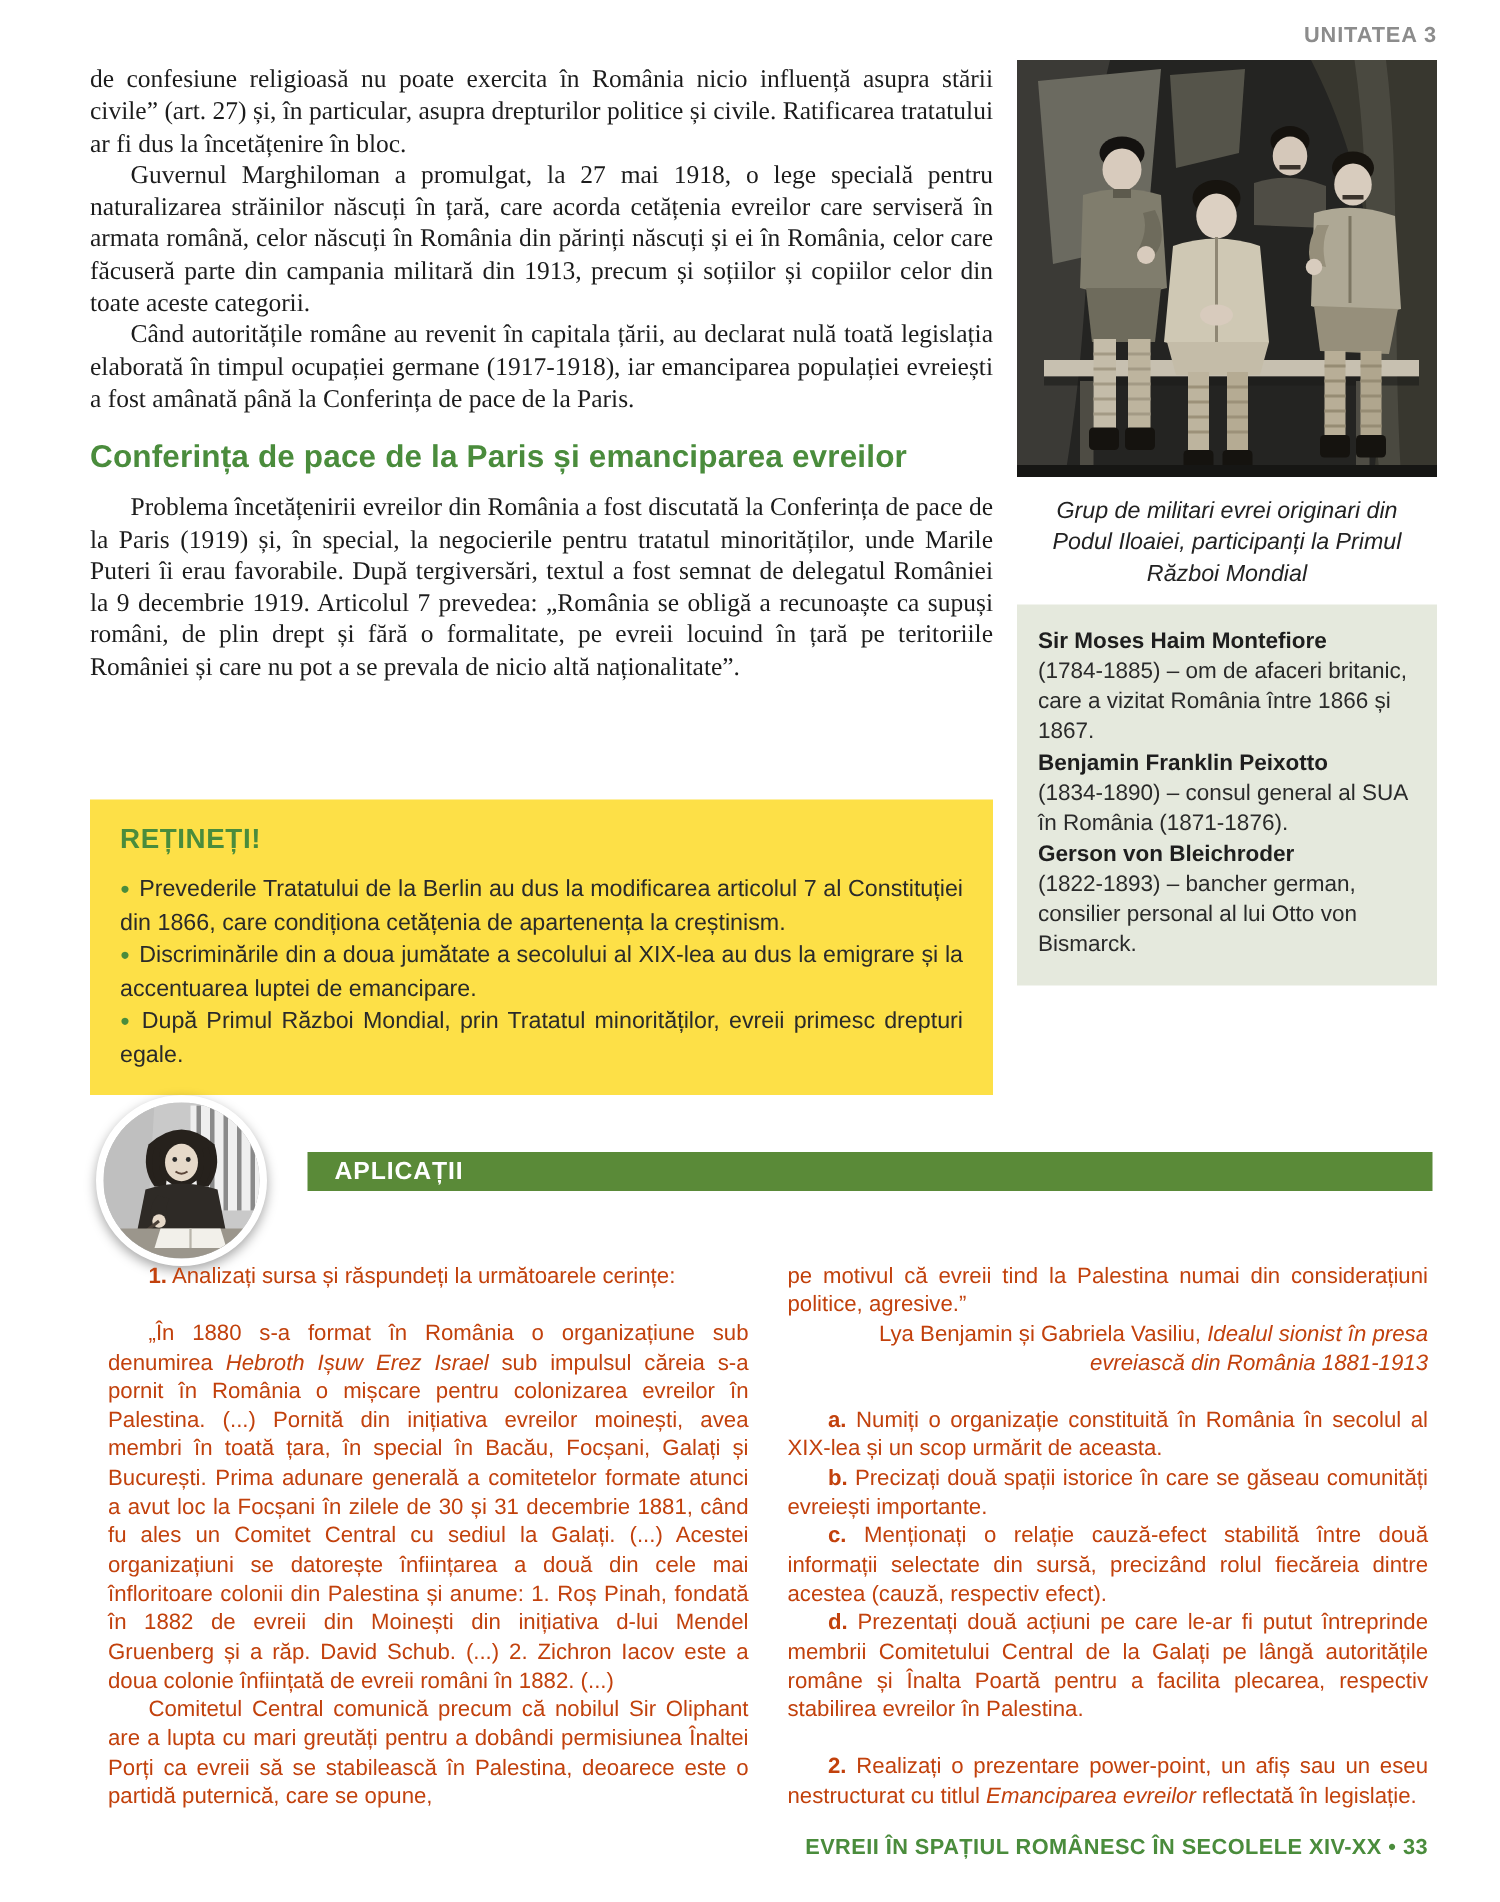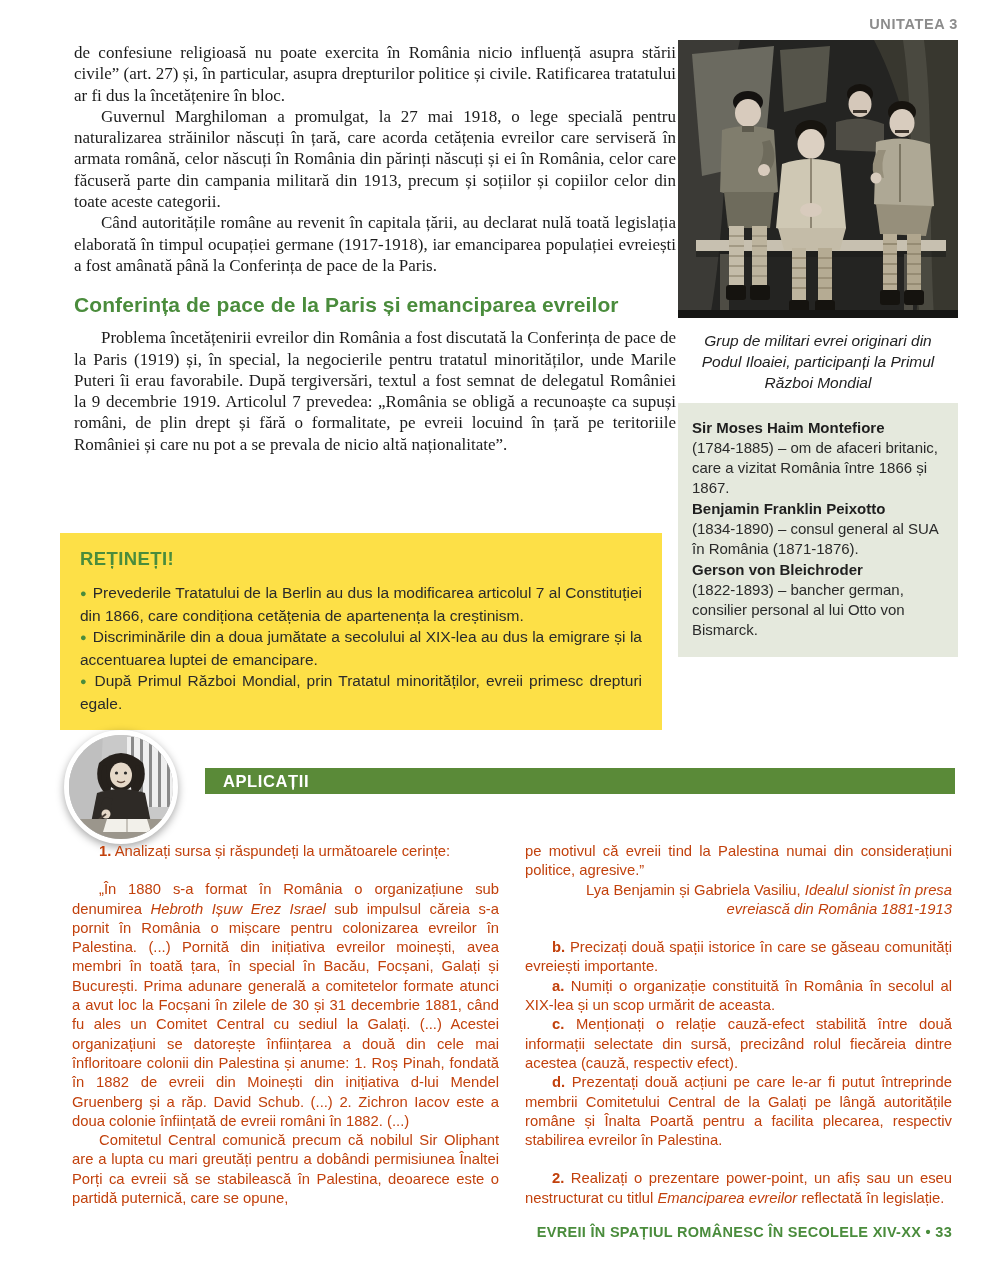--- a/index.html
+++ b/index.html
@@ -6,21 +6,21 @@
   .page{
     position:relative;width:1000px;height:1268px;background:#ffffff;
     font-family:"Liberation Sans",sans-serif;color:#222;overflow:hidden;border-radius:21px;
   }
   
   .unit-label{
     position:absolute;top:16px;right:42px;
     color:#8c8c8c;font-weight:bold;font-size:14.5px;letter-spacing:.6px;
   }
   
-  .main-col{position:absolute;left:60px;top:42px;width:602px;margin-left:14px;}
+  .main-col{position:absolute;left:60px;top:42px;width:602px;}
   .main-col .body{
     font-family:"Liberation Serif",serif;font-size:17px;line-height:21.3px;
     text-align:justify;margin:0;color:#1c1c1c;
   }
   .indent{text-indent:27px;}
   .section-heading{
     color:#4a8c3c;font-size:21px;font-weight:bold;margin:17px 0 10px 0;
     font-family:"Liberation Sans",sans-serif;letter-spacing:.1px;
   }
   
@@ -207,22 +207,22 @@
     <div class="col">
       <p class="indent"><b>1.</b> <span>Analizați sursa și răspundeți la următoarele cerințe:</span></p>
       <div class="v-gap"></div>
       <p class="indent"><span>„În 1880 s-a format în România o organizațiune sub denumirea </span><i>Hebroth Ișuw Erez Israel</i><span> sub impulsul căreia s-a pornit în România o mișcare pentru colonizarea evreilor în Palestina. (...) Pornită din inițiativa evreilor moinești, avea membri în toată țara, în special în Bacău, Focșani, Galați și București. Prima adunare generală a comitetelor formate atunci a avut loc la Focșani în zilele de 30 și 31 decembrie 1881, când fu ales un Comitet Central cu sediul la Galați. (...) Acestei organizațiuni se datorește înființarea a două din cele mai înfloritoare colonii din Palestina și anume: 1. Roș Pinah, fondată în 1882 de evreii din Moinești din inițiativa d-lui Mendel Gruenberg și a răp. David Schub. (...) 2. Zichron Iacov este a doua colonie înființată de evreii români în 1882. (...)</span></p>
       <p class="indent">Comitetul Central comunică precum că nobilul Sir Oliphant are a lupta cu mari greutăți pentru a dobândi permisiunea Înaltei Porți ca evreii să se stabilească în Palestina, deoarece este o partidă puternică, care se opune,</p>
     </div>
     <div class="col">
       <p>pe motivul că evreii tind la Palestina numai din considerațiuni politice, agresive.”</p>
       <p class="attribution"><span>Lya Benjamin și Gabriela Vasiliu, </span><i>Idealul sionist în presa evreiască din România 1881-1913</i></p>
       <div class="v-gap"></div>
+      <p class="indent"><b>a.</b> <span>Numiți o organizație constituită în România în secolul al XIX-lea și un scop urmărit de aceasta.</span></p>
       <p class="indent"><b>b.</b> <span>Precizați două spații istorice în care se găseau comunități evreiești importante.</span></p>
-      <p class="indent"><b>a.</b> <span>Numiți o organizație constituită în România în secolul al XIX-lea și un scop urmărit de aceasta.</span></p>
       <p class="indent"><b>c.</b> <span>Menționați o relație cauză-efect stabilită între două informații selectate din sursă, precizând rolul fiecăreia dintre acestea (cauză, respectiv efect).</span></p>
       <p class="indent"><b>d.</b> <span>Prezentați două acțiuni pe care le-ar fi putut întreprinde membrii Comitetului Central de la Galați pe lângă autoritățile române și Înalta Poartă pentru a facilita plecarea, respectiv stabilirea evreilor în Palestina.</span></p>
       <div class="v-gap"></div>
       <p class="indent"><b>2.</b> <span>Realizați o prezentare power-point, un afiș sau un eseu nestructurat cu titlul </span><i>Emanciparea evreilor</i><span> reflectată în legislație.</span></p>
     </div>
   </div>
 
   <div class="footer">
     <span>EVREII ÎN SPAȚIUL ROMÂNESC ÎN SECOLELE XIV-XX</span>
     <span>•</span>

